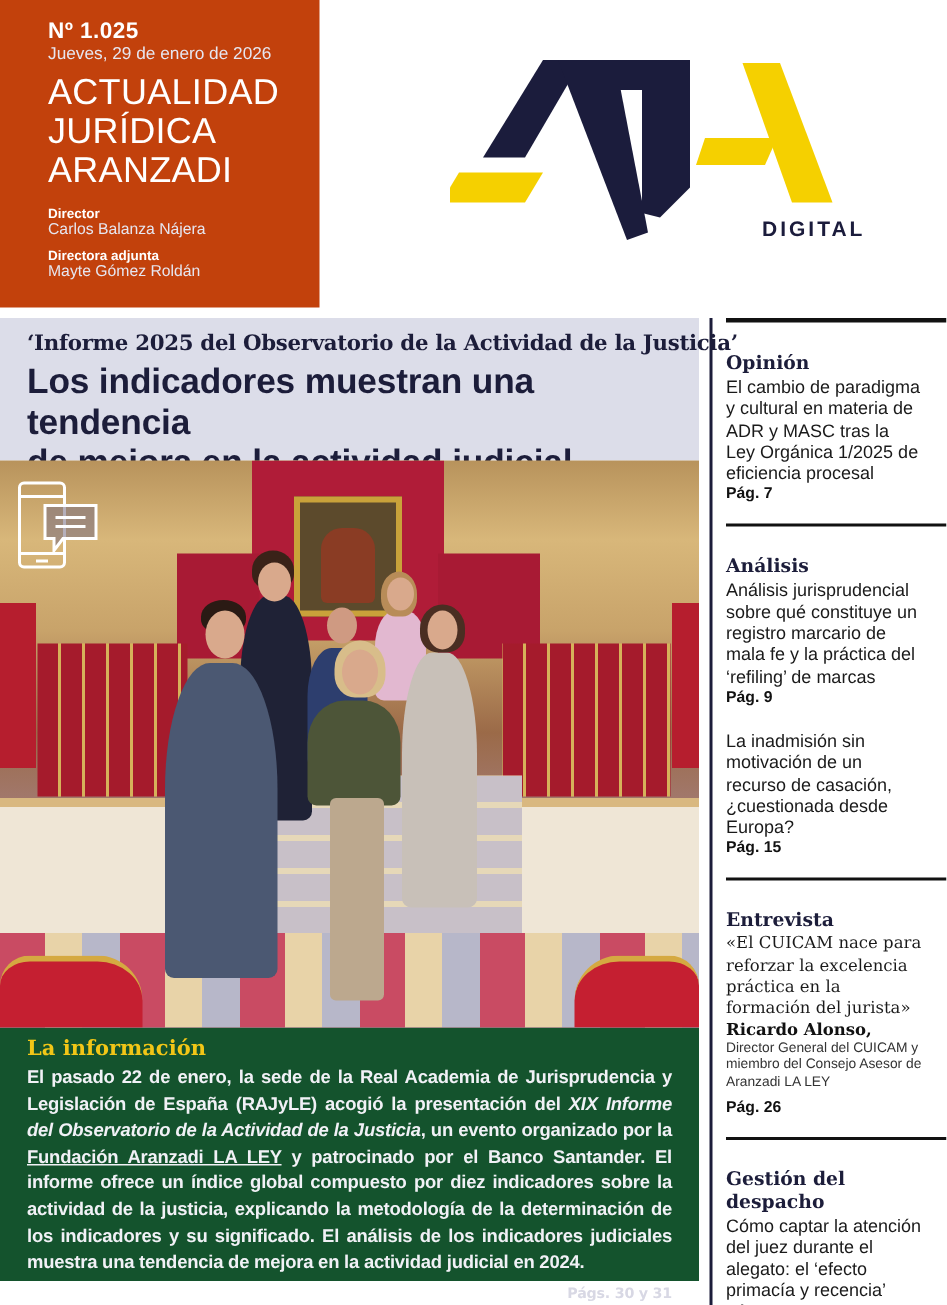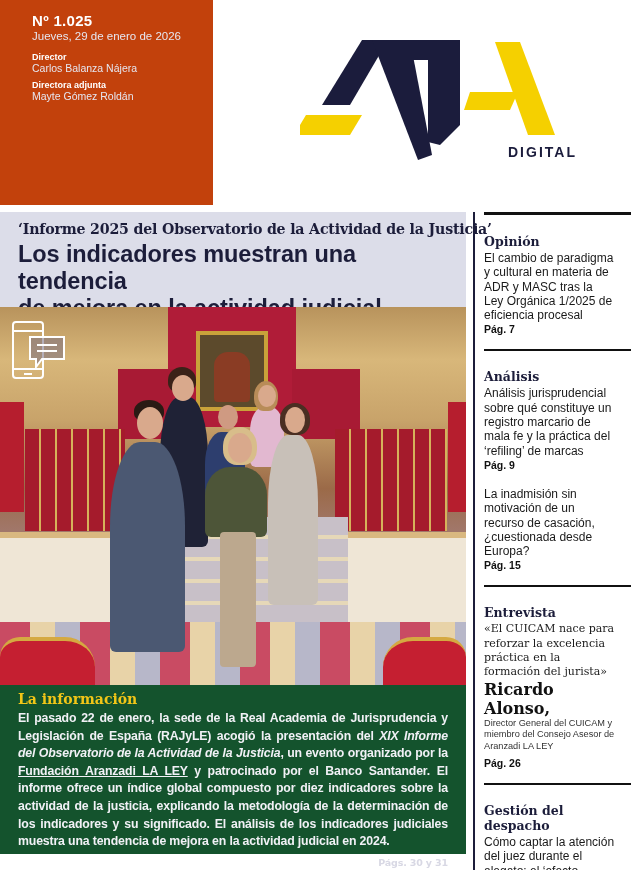--- a/index.html
+++ b/index.html
@@ -84,29 +84,34 @@
     
     .sidebar { position: absolute; left: 484px; top: 212px; width: 147px; }
     .side-rule { height: 3px; background: #111; width: 147px; }
     .side-rule.thin { height: 2px; }
     .side-section { padding: 18px 16px 14px 0; }
     .side-title { font-family: "DejaVu Serif", serif; font-weight: bold; font-size: 12.5px; color: #1c1d3a; margin-bottom: 2px; }
     .side-text { font-size: 12px; line-height: 14.3px; color: #1a1a1a; }
     .side-page { font-weight: bold; font-size: 10.5px; color: #111; margin-top: 1px; }
     .side-item + .side-item { margin-top: 16px; }
     .side-quote { font-family: "DejaVu Serif", serif; font-size: 11px; line-height: 14.3px; color: #1a1a1a; }
-    .side-person { font-family: "DejaVu Serif", serif; font-weight: bold; font-size: 16px; color: #111; }
+    .side-person { font-family: "DejaVu Serif", serif; font-weight: bold; font-size: 11px; color: #111; }
     .side-role { font-size: 9.2px; line-height: 11.5px; color: #333; }
   </style>
 </head>
 <body>
 
 <div class="masthead">
   <div class="issue-no">Nº 1.025</div>
   <div class="issue-date">Jueves, 29 de enero de 2026</div>
+  <div class="pub-title">
+    <div>ACTUALIDAD</div>
+    <div>JURÍDICA</div>
+    <div>ARANZADI</div>
+  </div>
   <div class="credit-role first">Director</div>
   <div class="credit-name">Carlos Balanza Nájera</div>
   <div class="credit-role">Directora adjunta</div>
   <div class="credit-name">Mayte Gómez Roldán</div>
 </div>
 
 <svg class="logo" viewBox="0 0 280 130">
 
   <polygon points="6,85 62,85 50,105 -6,105" fill="#f5d000"></polygon>
 

